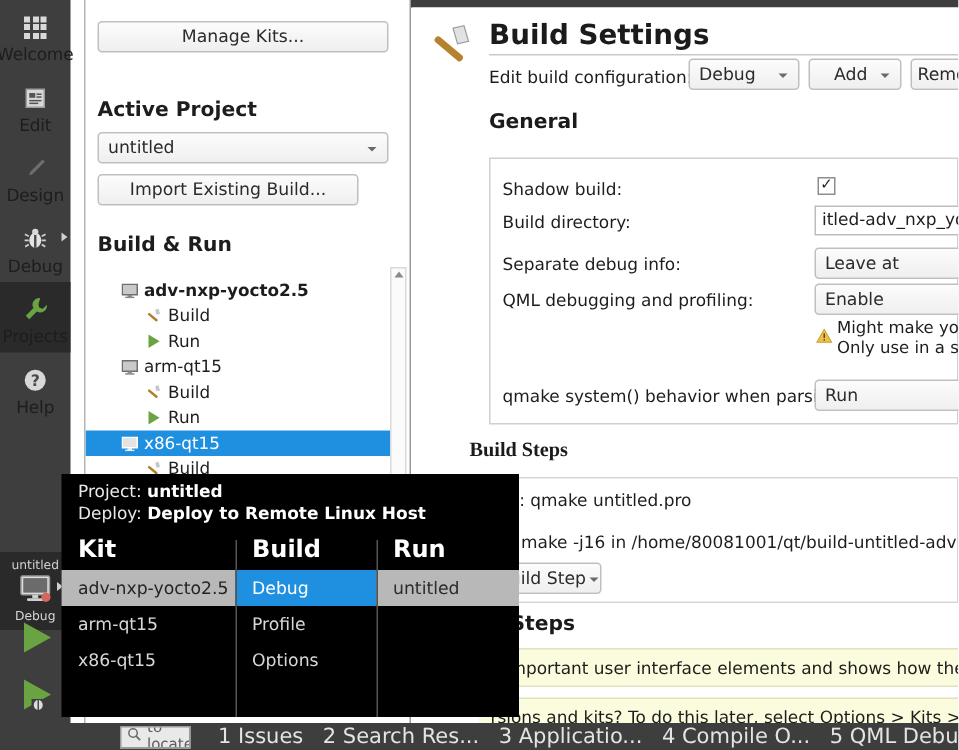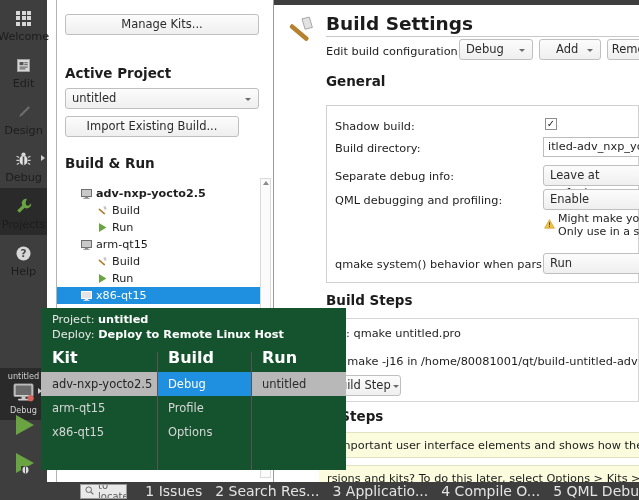--- a/index.html
+++ b/index.html
@@ -110,22 +110,22 @@
   .steprow{ font-size:11.3px; color:#1d1d1d; white-space:nowrap; }
 
   .infobar{
     background:#fbfbdd; border-top:1px solid #e2e2c2; border-bottom:1px solid #e2e2c2;
     font-size:11.3px; color:#1d1d1d; white-space:nowrap; overflow:hidden;
     display:flex; align-items:center; padding-left:8px;
   }
 
   
   .popup{
-    position:absolute; left:41px; top:308px; width:305px; height:162px;
-    background:#14532d; color:#e9e9e9; z-index:40;
+    position:absolute; left:41px; top:316px; width:305px; height:162px;
+    background:#000000; color:#e9e9e9; z-index:40;
   }
   .pophd{ font-size:11.3px; padding-left:11px; line-height:15px; }
   .pophd b{ color:#fff; }
   .popcols{ display:flex; margin-top:6px; }
   .popcol{ flex:1; }
   .popcol.c1{ width:116px; flex:none; }
   .popcol.c2{ width:94px; flex:none; }
   .popcol.c3{ width:95px; flex:none; }
   .colhd{ font-size:16px; font-weight:bold; color:#fff; padding:0 0 5px 11px; }
   .pitem{ height:24px; line-height:24px; font-size:11.5px; padding-left:11px; color:#d7d7d7; }
@@ -432,21 +432,21 @@
       </svg>
     </span>
     <div class="warn" style="position:absolute;left:283px;top:207px;white-space:nowrap;">Might make you</div>
     <div class="warn" style="position:absolute;left:283px;top:220px;white-space:nowrap;">Only use in a sa</div>
 
     <div class="lbl" style="position:absolute;left:60px;top:253px;">qmake system() behavior when parsing:</div>
     <div class="combo" style="position:absolute;left:268px;top:248px;width:100px;">
       <span>Run</span>
     </div>
 
-    <div class="grouphd" style="position:absolute;left:51px;top:287px;">Build Steps</div>
+    <div class="grouphd" style="position:absolute;left:38px;top:287px;font-family:Liberation Serif, serif;">Build Steps</div>
 
     <div class="frame" style="position:absolute;left:51px;top:313px;width:313px;height:84px;border-color:#d6d6d6;"></div>
 
     <div class="steprow" style="position:absolute;left:58px;top:322px;">
       <span>ke: qmake untitled.pro</span>
     </div>
     <div class="steprow" style="position:absolute;left:58px;top:350px;">
       <span>e: make -j16 in /home/80081001/qt/build-untitled-adv</span>
     </div>
 

